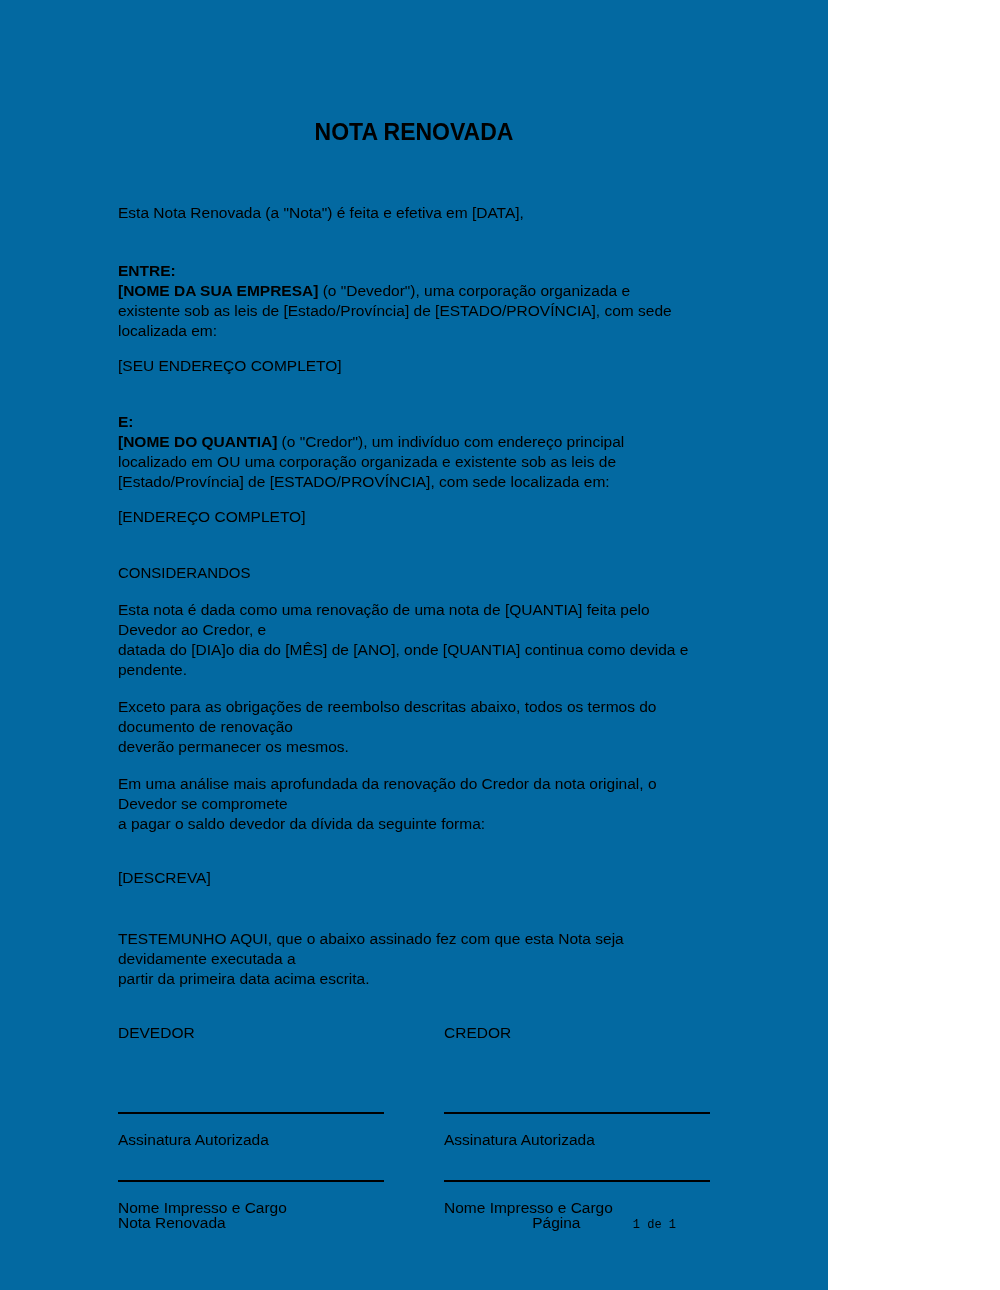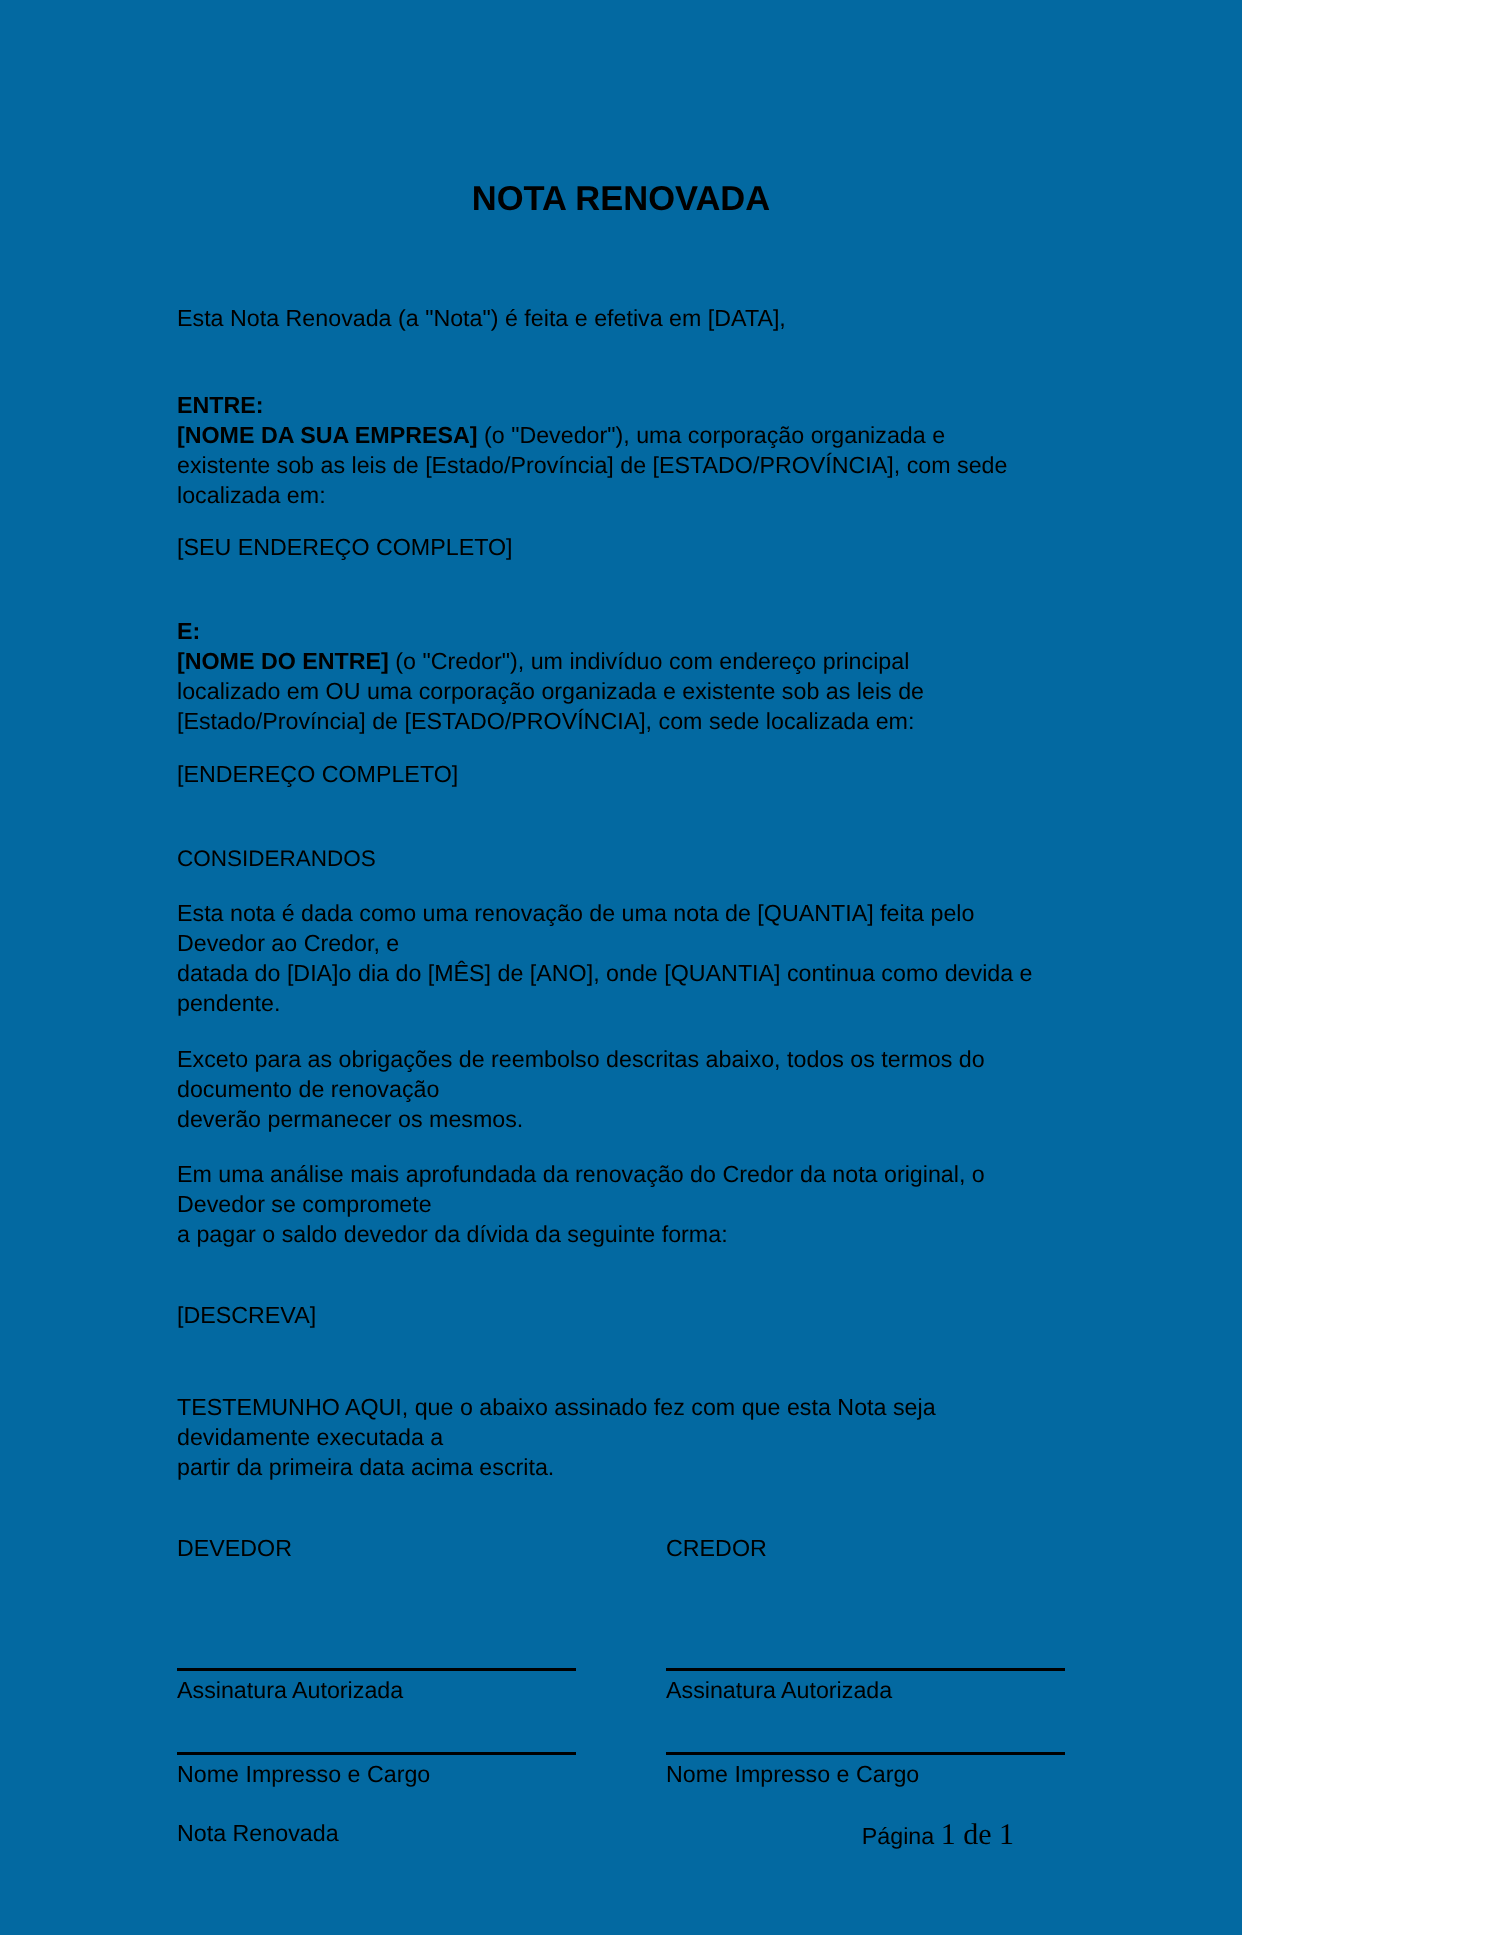--- a/index.html
+++ b/index.html
@@ -81,39 +81,40 @@
   }
   .sig-line {
     margin-top: 69px;
     border-top: 2px solid #000000;
     height: 0;
   }
   .sig-line.second {
     margin-top: 30px;
   }
   .sig-label {
-    padding-top: 4px;
+    padding-top: 16px;
     line-height: 20px;
   }
   .footer {
     position: absolute;
     left: 118px;
     right: 118px;
     top: 1213px;
     display: flex;
     justify-content: space-between;
     font-size: 15.5px;
     line-height: 20px;
   }
   .footer-right {
     margin-right: 34px;
   }
   .serif {
-    font-family: Liberation Serif, serif;
-    font-size: 20px;
+    font-family: Liberation Mono, monospace;
+    font-size: 12px;
+    margin-left: 48px;
   }
 </style>
 </head>
 <body>
 
 <div class="page">
 
   <h1 class="title">NOTA RENOVADA</h1>
 
   <p class="par intro">Esta Nota Renovada (a "Nota") é feita e efetiva em [DATA],</p>
@@ -124,21 +125,21 @@
       <p class="par"><span class="bold">[NOME DA SUA EMPRESA]</span><span> (o "Devedor"), uma corporação organizada e
 existente sob as leis de [Estado/Província] de [ESTADO/PROVÍNCIA], com sede
 localizada em:</span></p>
       <p class="par party-address">[SEU ENDEREÇO COMPLETO]</p>
     </div>
   </div>
 
   <div class="party-row">
     <div class="party-label">E:</div>
     <div class="party-body">
-      <p class="par"><span class="bold">[NOME DO ENTRE]</span><span> (o "Credor"), um indivíduo com endereço principal
+      <p class="par"><span class="bold">[NOME DO QUANTIA]</span><span> (o "Credor"), um indivíduo com endereço principal
 localizado em OU uma corporação organizada e existente sob as leis de
 [Estado/Província] de [ESTADO/PROVÍNCIA], com sede localizada em:</span></p>
       <p class="par party-address">[ENDEREÇO COMPLETO]</p>
     </div>
   </div>
 
   <h2 class="heading">CONSIDERANDOS</h2>
 
   <p class="par body-par">Esta nota é dada como uma renovação de uma nota de [QUANTIA] feita pelo Devedor ao Credor, e
 datada do [DIA]o dia do [MÊS] de [ANO], onde [QUANTIA] continua como devida e pendente.</p>

